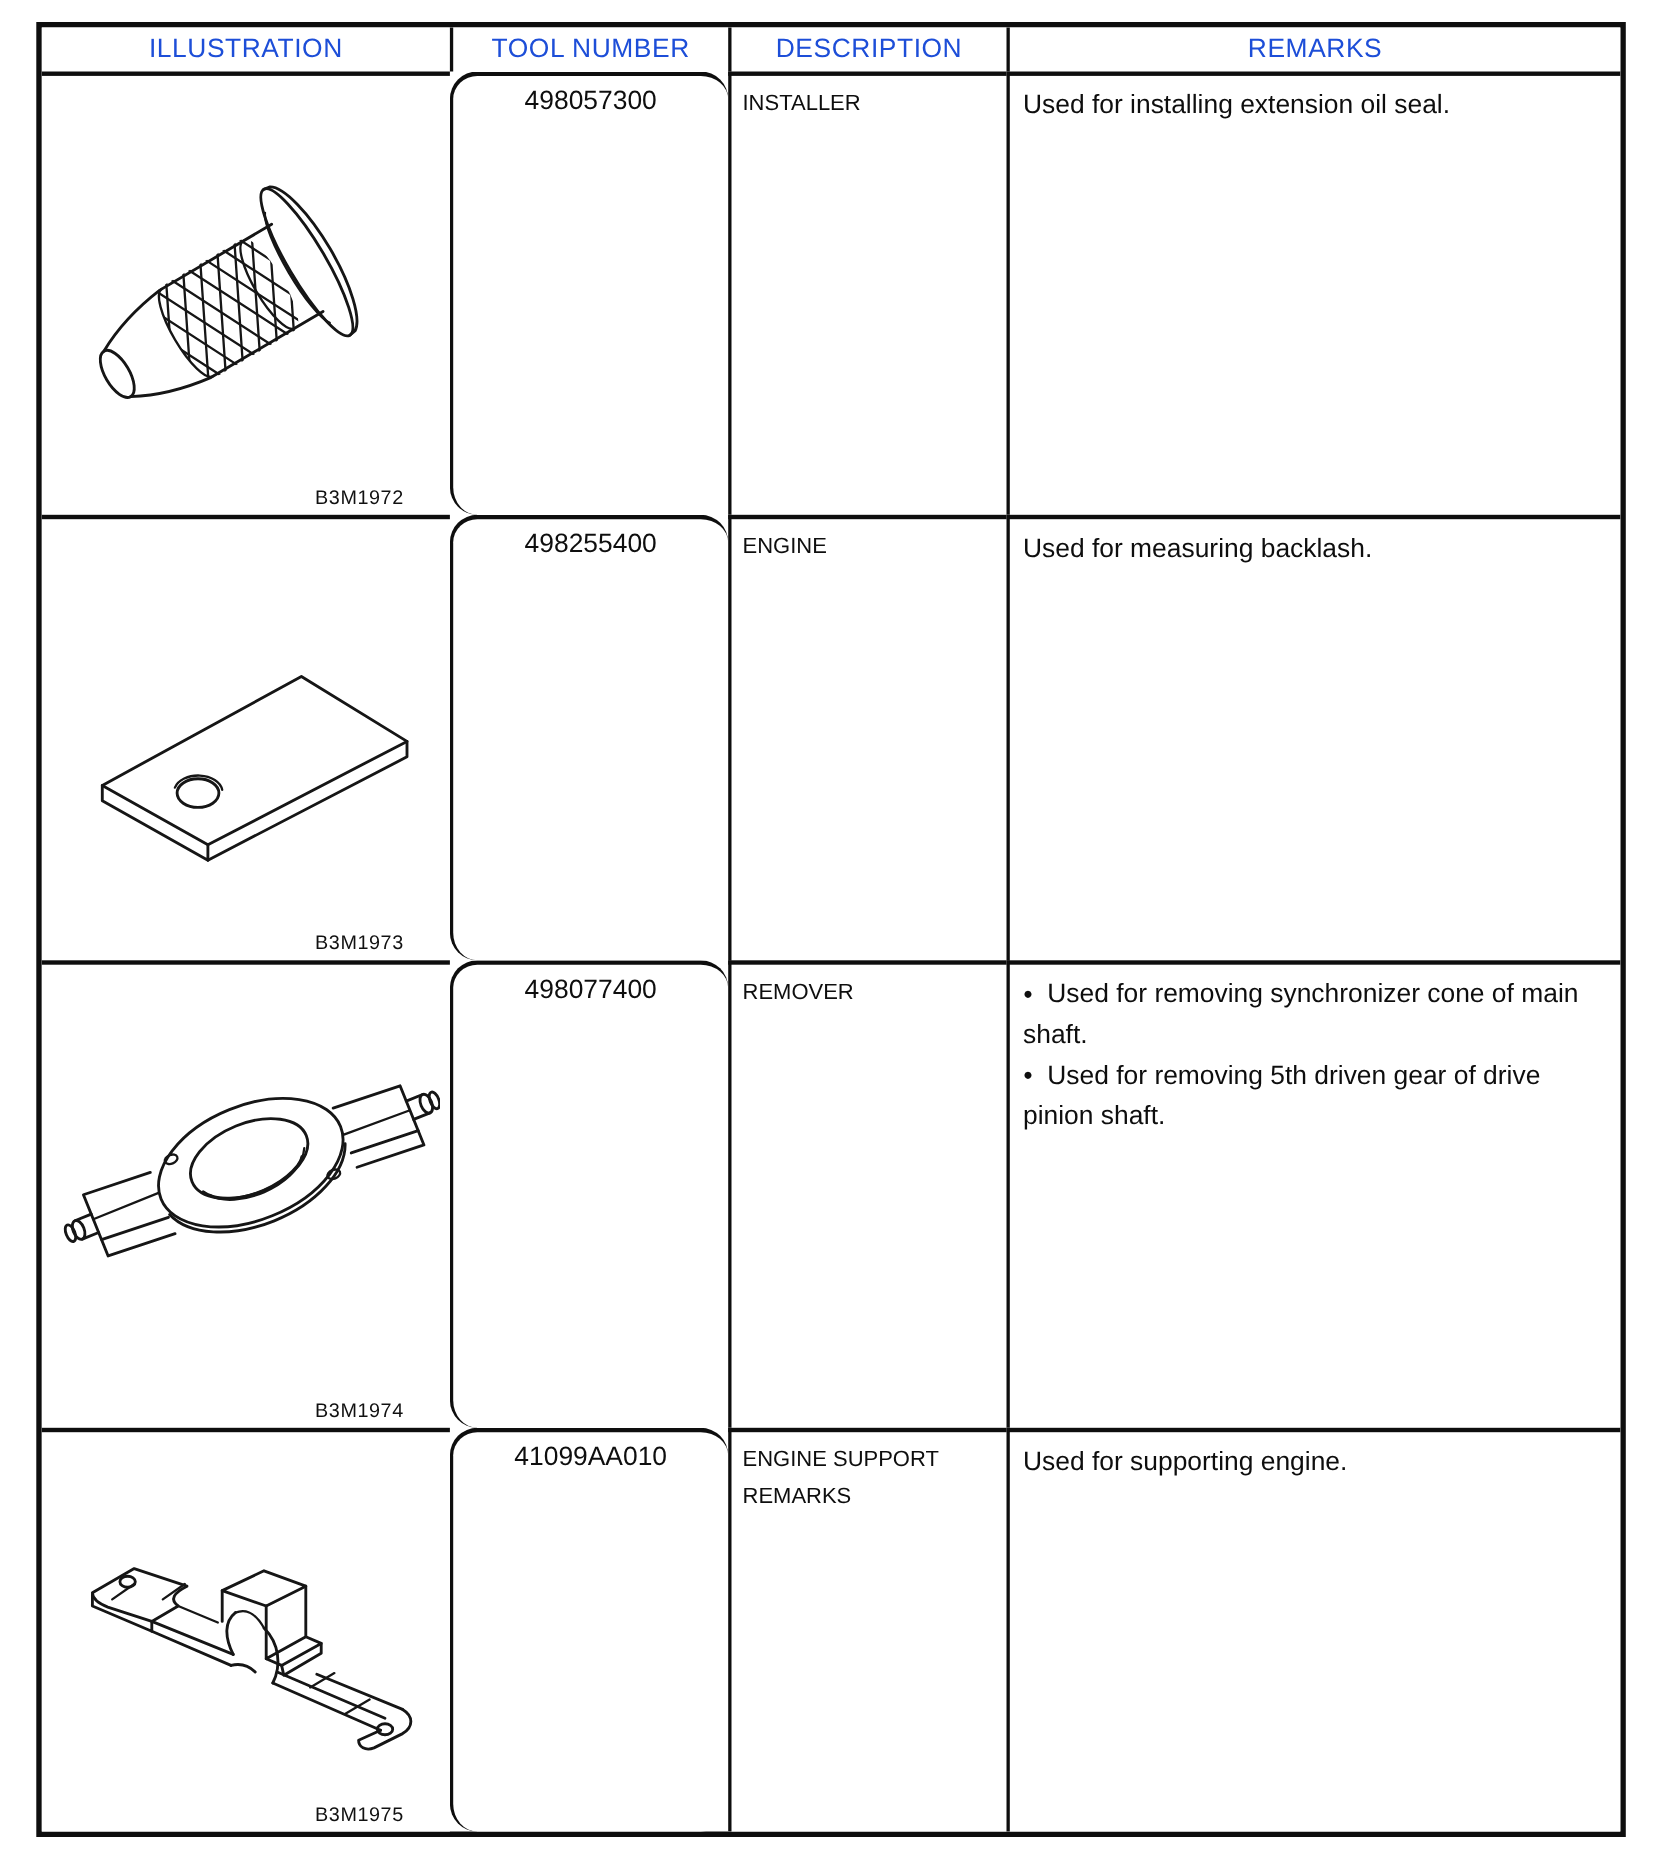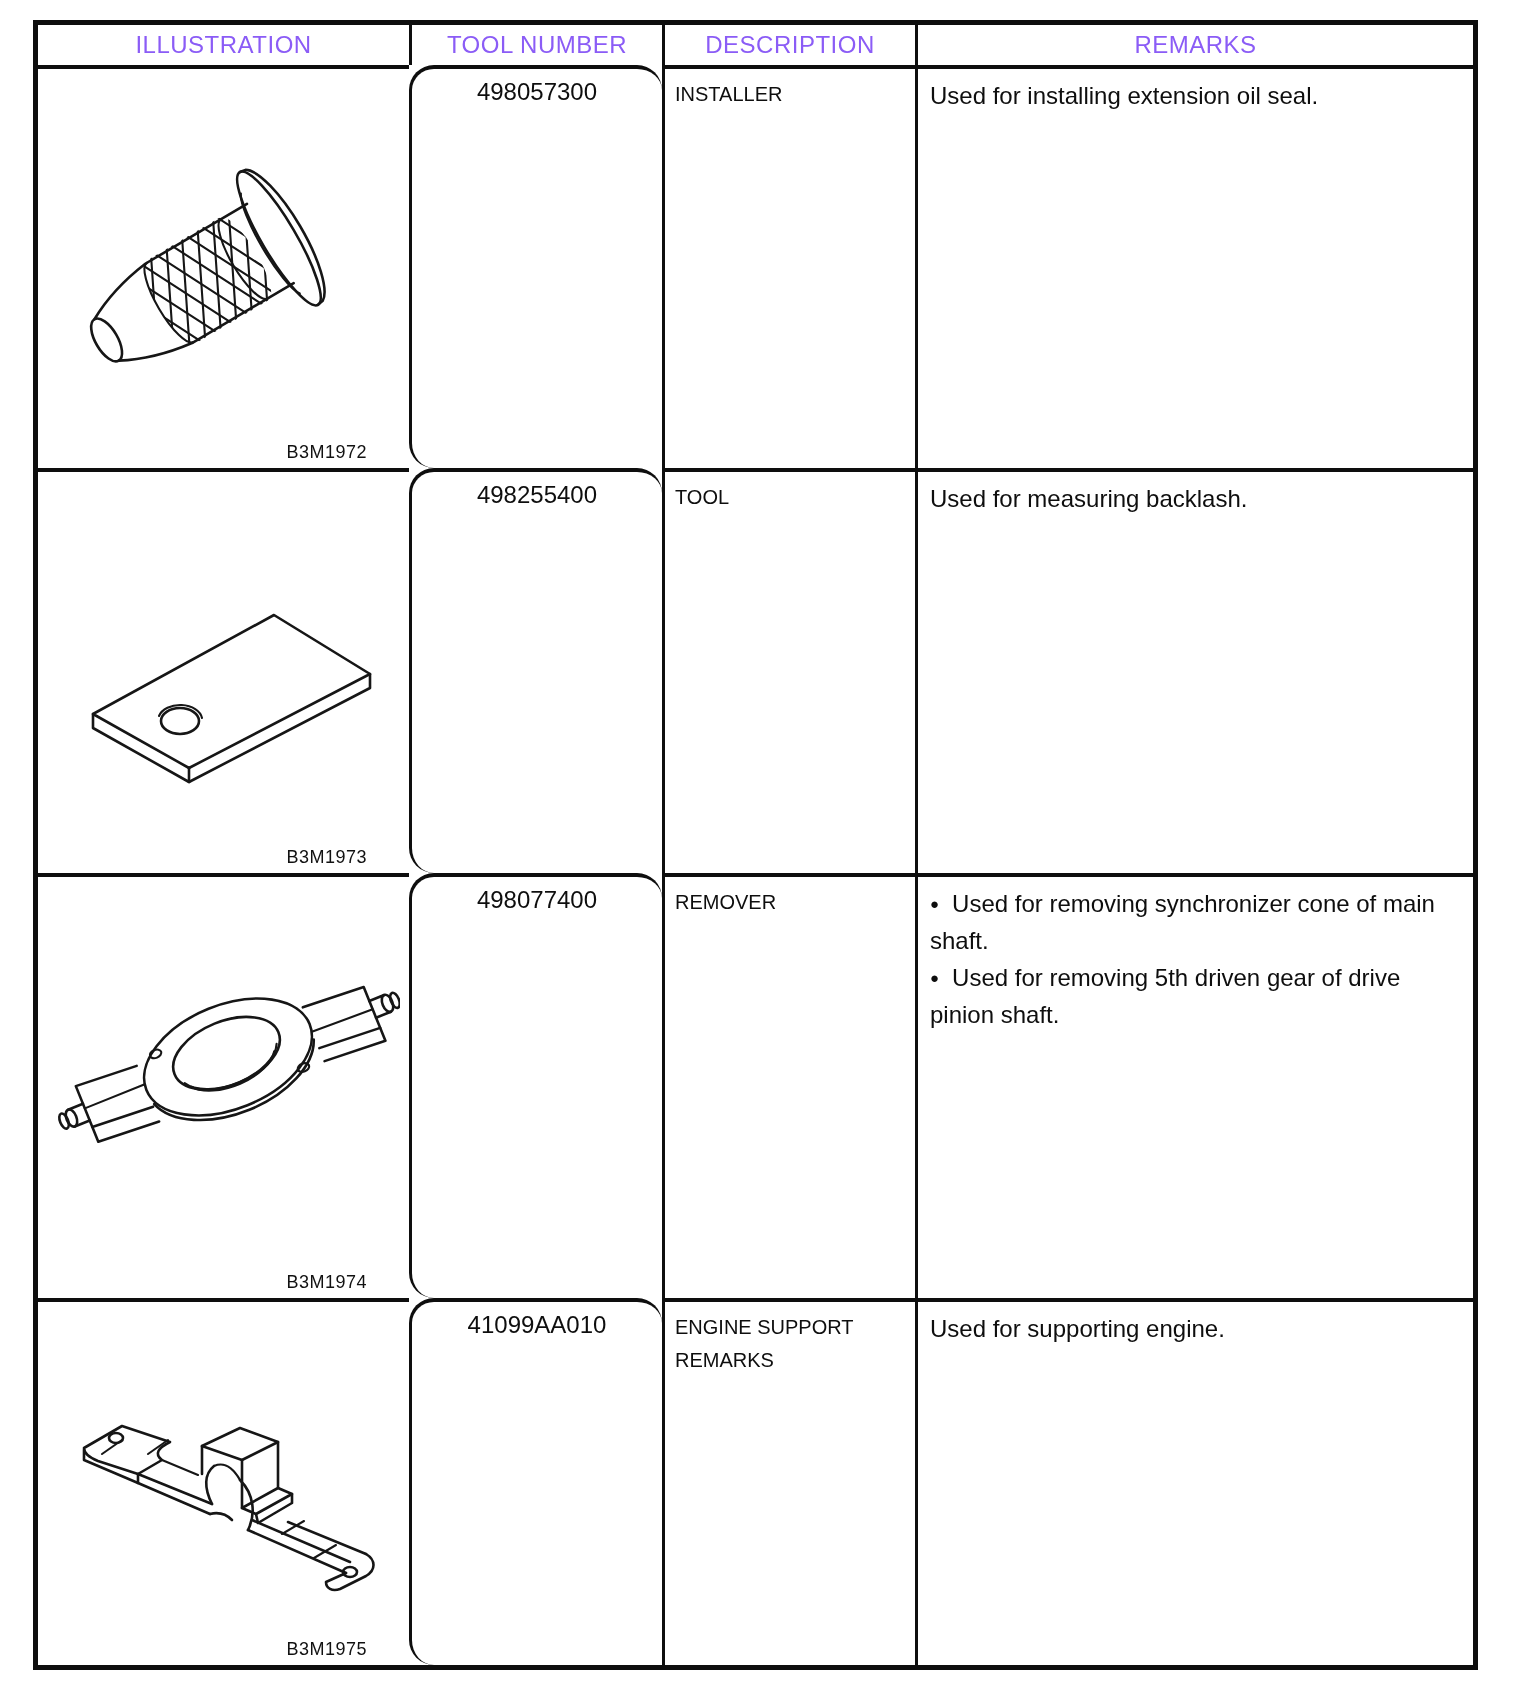--- a/index.html
+++ b/index.html
@@ -13,21 +13,21 @@
     box-sizing:border-box;border:5px solid #0e0e0e;background:#fff;
     display:grid;
     grid-template-columns:371px 253px 253px 1fr;
     grid-template-rows:40px 403px 405px 425px 1fr;
   }
   .cell{box-sizing:border-box;overflow:hidden;position:relative;background:#fff;}
   .vline{border-left:3px solid #0e0e0e;}
   .hline{border-top:4px solid #0e0e0e;}
   .header-cell{
     display:flex;align-items:center;justify-content:center;
-    font-size:24px;letter-spacing:0.5px;color:#8b5cf6;
+    font-size:24px;letter-spacing:0.5px;color:#1d4ed8;
   }
   .tool-number-cell{font-size:24px;text-align:center;padding-top:9px;border-radius:25px;}
   .description-cell{font-size:20px;padding:9px 13px 0 10px;line-height:33px;}
   .remarks-cell{font-size:24px;padding:8px 8px 12px 12px;line-height:37px;}
   .remark-para{margin:0;}
   .bullet{font-size:15px;margin-right:13px;vertical-align:3px;}
   .figure-label{
     position:absolute;right:42px;bottom:5px;font-size:18px;letter-spacing:0.5px;color:#111;margin-top:20px;
   }
   .illu{position:absolute;}
@@ -96,21 +96,21 @@
     <svg class="illu" style="left:25px;top:88px;" width="320" height="235" viewBox="0 0 320 235">
       <path d="M211,55 L307,114 L126,208 L30,154 Z"></path>
       <path d="M30,154 L30,168 L126,222 L126,208"></path>
       <path d="M126,222 L307,128 L307,114"></path>
       <ellipse cx="117" cy="161" rx="19" ry="13"></ellipse>
       <path class="thin" d="M96,156 A22,15 0 0 1 139,158"></path>
     </svg>
     <div class="figure-label">B3M1973</div>
   </div>
   <div class="cell vline hline tool-number-cell">498255400</div>
-  <div class="cell vline hline description-cell">TOOL</div>
+  <div class="cell vline hline description-cell">ENGINE</div>
   <div class="cell vline hline remarks-cell">
     <p class="remark-para"><span>Used for measuring backlash.</span></p>
   </div>
 
   <div class="cell hline">
     <svg class="illu" style="left:18px;top:52px;" width="344" height="265" viewBox="0 0 344 265">
       <g transform="translate(172,128) rotate(-22)">
         <ellipse cx="0" cy="0" rx="88" ry="52"></ellipse>
         <path d="M-86,16 A88,52 0 0 0 86,16"></path>
         <ellipse cx="0" cy="-4" rx="56" ry="32"></ellipse>

